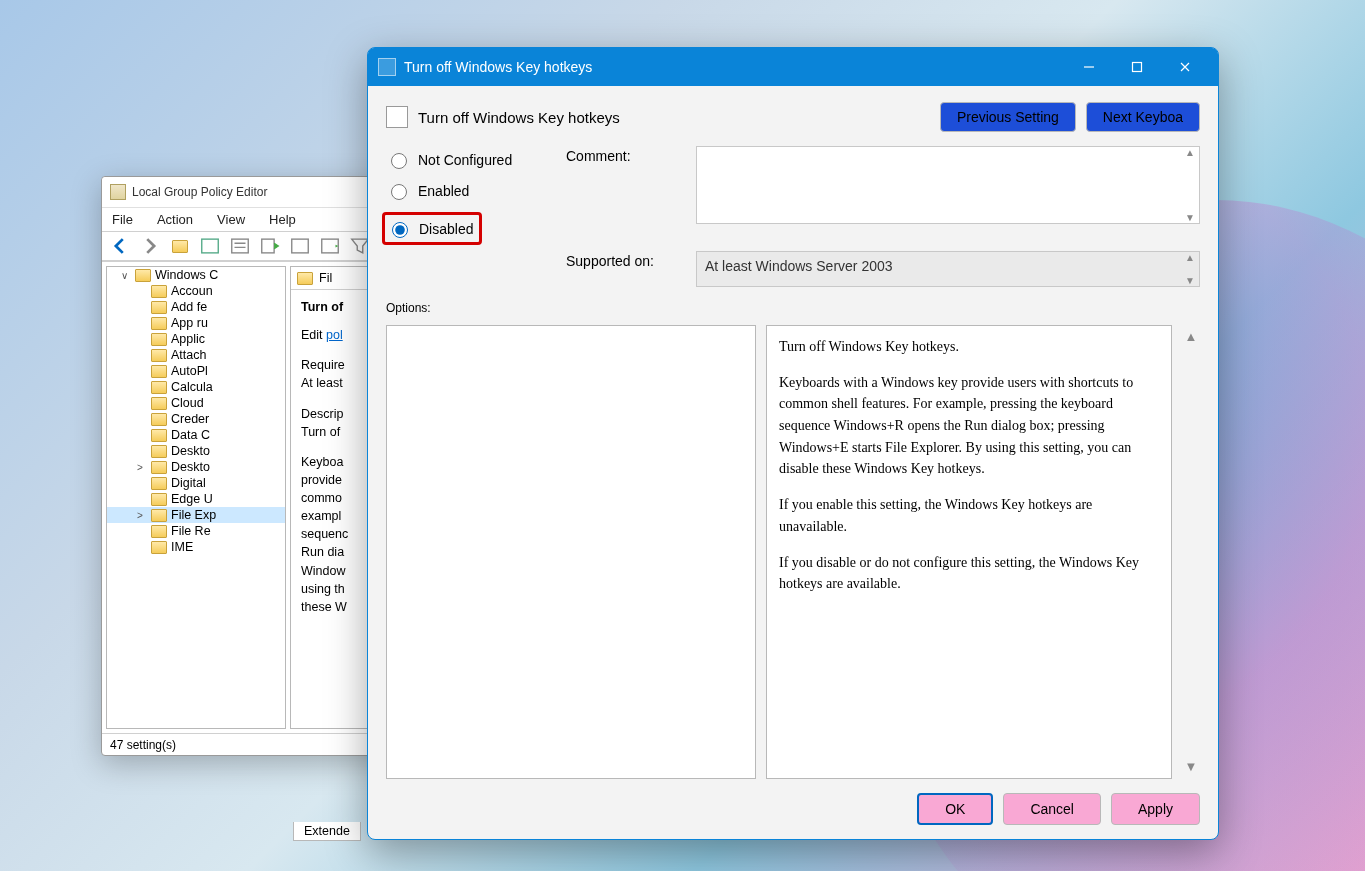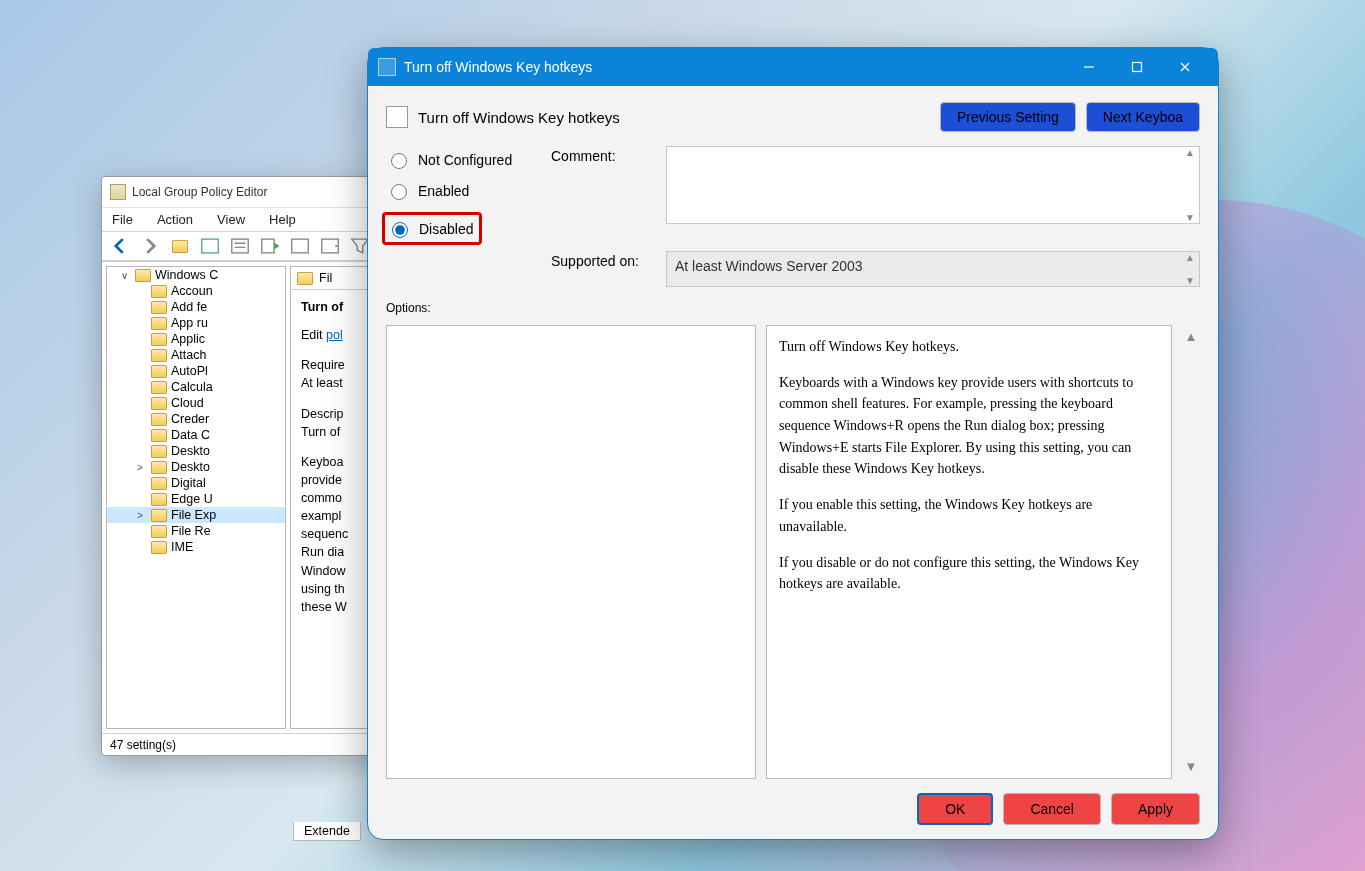--- a/index.html
+++ b/index.html
@@ -83,21 +83,21 @@
 
   
   .dialog {
     position: absolute;
     left: 367px;
     top: 47px;
     width: 852px;
     height: 793px;
     background: #f3f3f3;
     border: 1px solid #0a84d8;
-    border-radius: 16px;
+    border-radius: 8px;
     box-shadow: 0 12px 40px rgba(0,0,0,0.35);
     z-index: 20;
     display:flex;
     flex-direction:column;
   }
   .dlg-title {
     height: 38px;
     background: #0a84d8;
     color: #fff;
     display:flex; align-items:center; padding:0 10px;
@@ -108,42 +108,42 @@
   .dlg-ctrls { margin-left:auto; display:flex; gap:2px;}
   .dlg-ctrls .cbtn { width:46px; height:30px; display:flex; align-items:center; justify-content:center; color:#fff;}
   .dlg-ctrls .cbtn svg{width:12px;height:12px;}
 
   .dlg-head { display:flex; align-items:center; gap:10px; padding:16px 18px 10px 18px;}
   .dlg-head .picon { width:22px; height:22px; background:#fff; border:1px solid #999;}
   .dlg-head .ptitle { font-size:15px; }
   .dlg-head .btns { margin-left:auto; display:flex; gap:10px;}
   .dlg-head .btns button { background:#1d4ed8; border:1px solid #b8b8b8; border-radius:4px; padding:6px 16px; font-size:14px;}
 
-  .dlg-grid { display:grid; grid-template-columns: 160px 110px 1fr; gap:6px 5px; padding:4px 18px 10px 18px; align-items:start;}
+  .dlg-grid { display:grid; grid-template-columns: 160px 110px 1fr; gap:6px 20px; padding:4px 18px 10px 18px; align-items:start;}
   .radios { display:flex; flex-direction:column; gap:12px; padding-top:4px;}
   .radio { display:flex; align-items:center; gap:8px; font-size:14px;}
   .radio input { width:16px; height:16px; accent-color:#0067c0;}
   .highlight { border:3px solid #d40000; border-radius:4px; padding:4px 6px 4px 2px; margin-left:-4px; width:fit-content;}
   .lbl { font-size:14px; padding-top:2px;}
   .textarea {
     background:#fff; border:1px solid #c8c8c8; height:78px; position:relative;
   }
   .supported { background:#eaeaea; border:1px solid #c8c8c8; height:36px; padding:6px 8px; font-size:14px; color:#333; position:relative;}
   .scroll-arrows{ position:absolute; right:0; top:0; bottom:0; width:18px; display:flex; flex-direction:column; justify-content:space-between;}
   .scroll-arrows div{font-size:10px;color:#888; text-align:center;}
 
   .oh-row { display:grid; grid-template-columns: 378px 1fr; gap:16px; padding:4px 18px;}
   .oh-row .lbl2{ font-size:12px;}
   .boxes { display:grid; grid-template-columns: 370px 1fr 18px; gap:10px; padding:6px 18px 0 18px; flex:1;font-family:Liberation Serif, serif;}
   .box { background:#fff; border:1px solid #b8b8b8; padding:10px 12px; font-size:14px; line-height:1.55; overflow:hidden;}
   .help-text p { margin:0 0 14px 0;}
   .side-scroll { display:flex; flex-direction:column; justify-content:space-between; align-items:center; color:#888; padding:4px 0;}
 
   .dlg-foot { display:flex; justify-content:flex-end; gap:10px; padding:14px 18px;}
-  .dlg-foot button { background:#ef4444; border:1px solid #b8b8b8; border-radius:4px; padding:6px 26px; font-size:14px;}
+  .dlg-foot button { background:#f9a8d4; border:1px solid #b8b8b8; border-radius:4px; padding:6px 26px; font-size:14px;}
   .dlg-foot button.primary { border:2px solid #0067c0;}
 
 </style>
 </head>
 <body>
 
 <div class="gp-window">
   <div class="gp-title">
     <span class="ico"></span>
     <span>Local Group Policy Editor</span>

